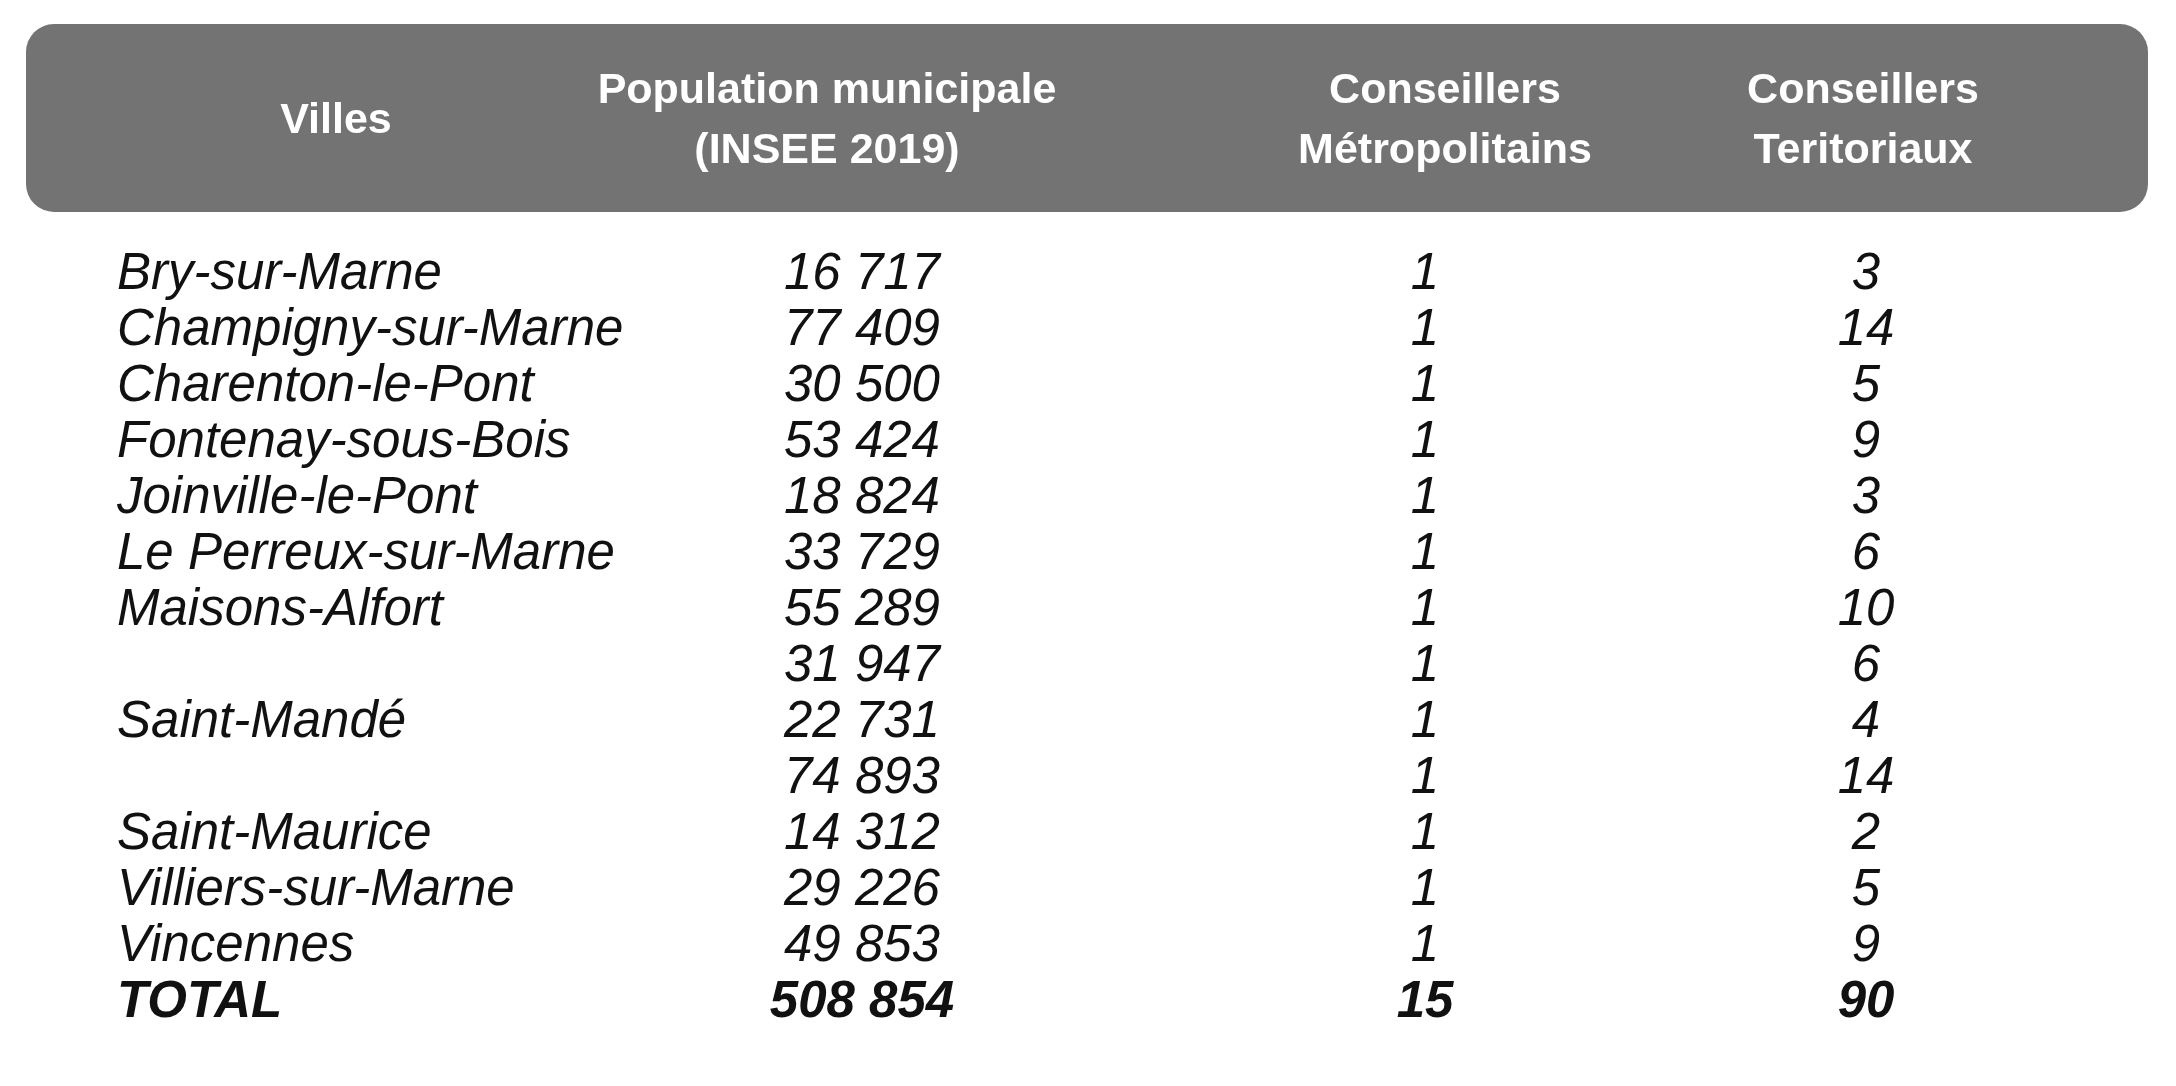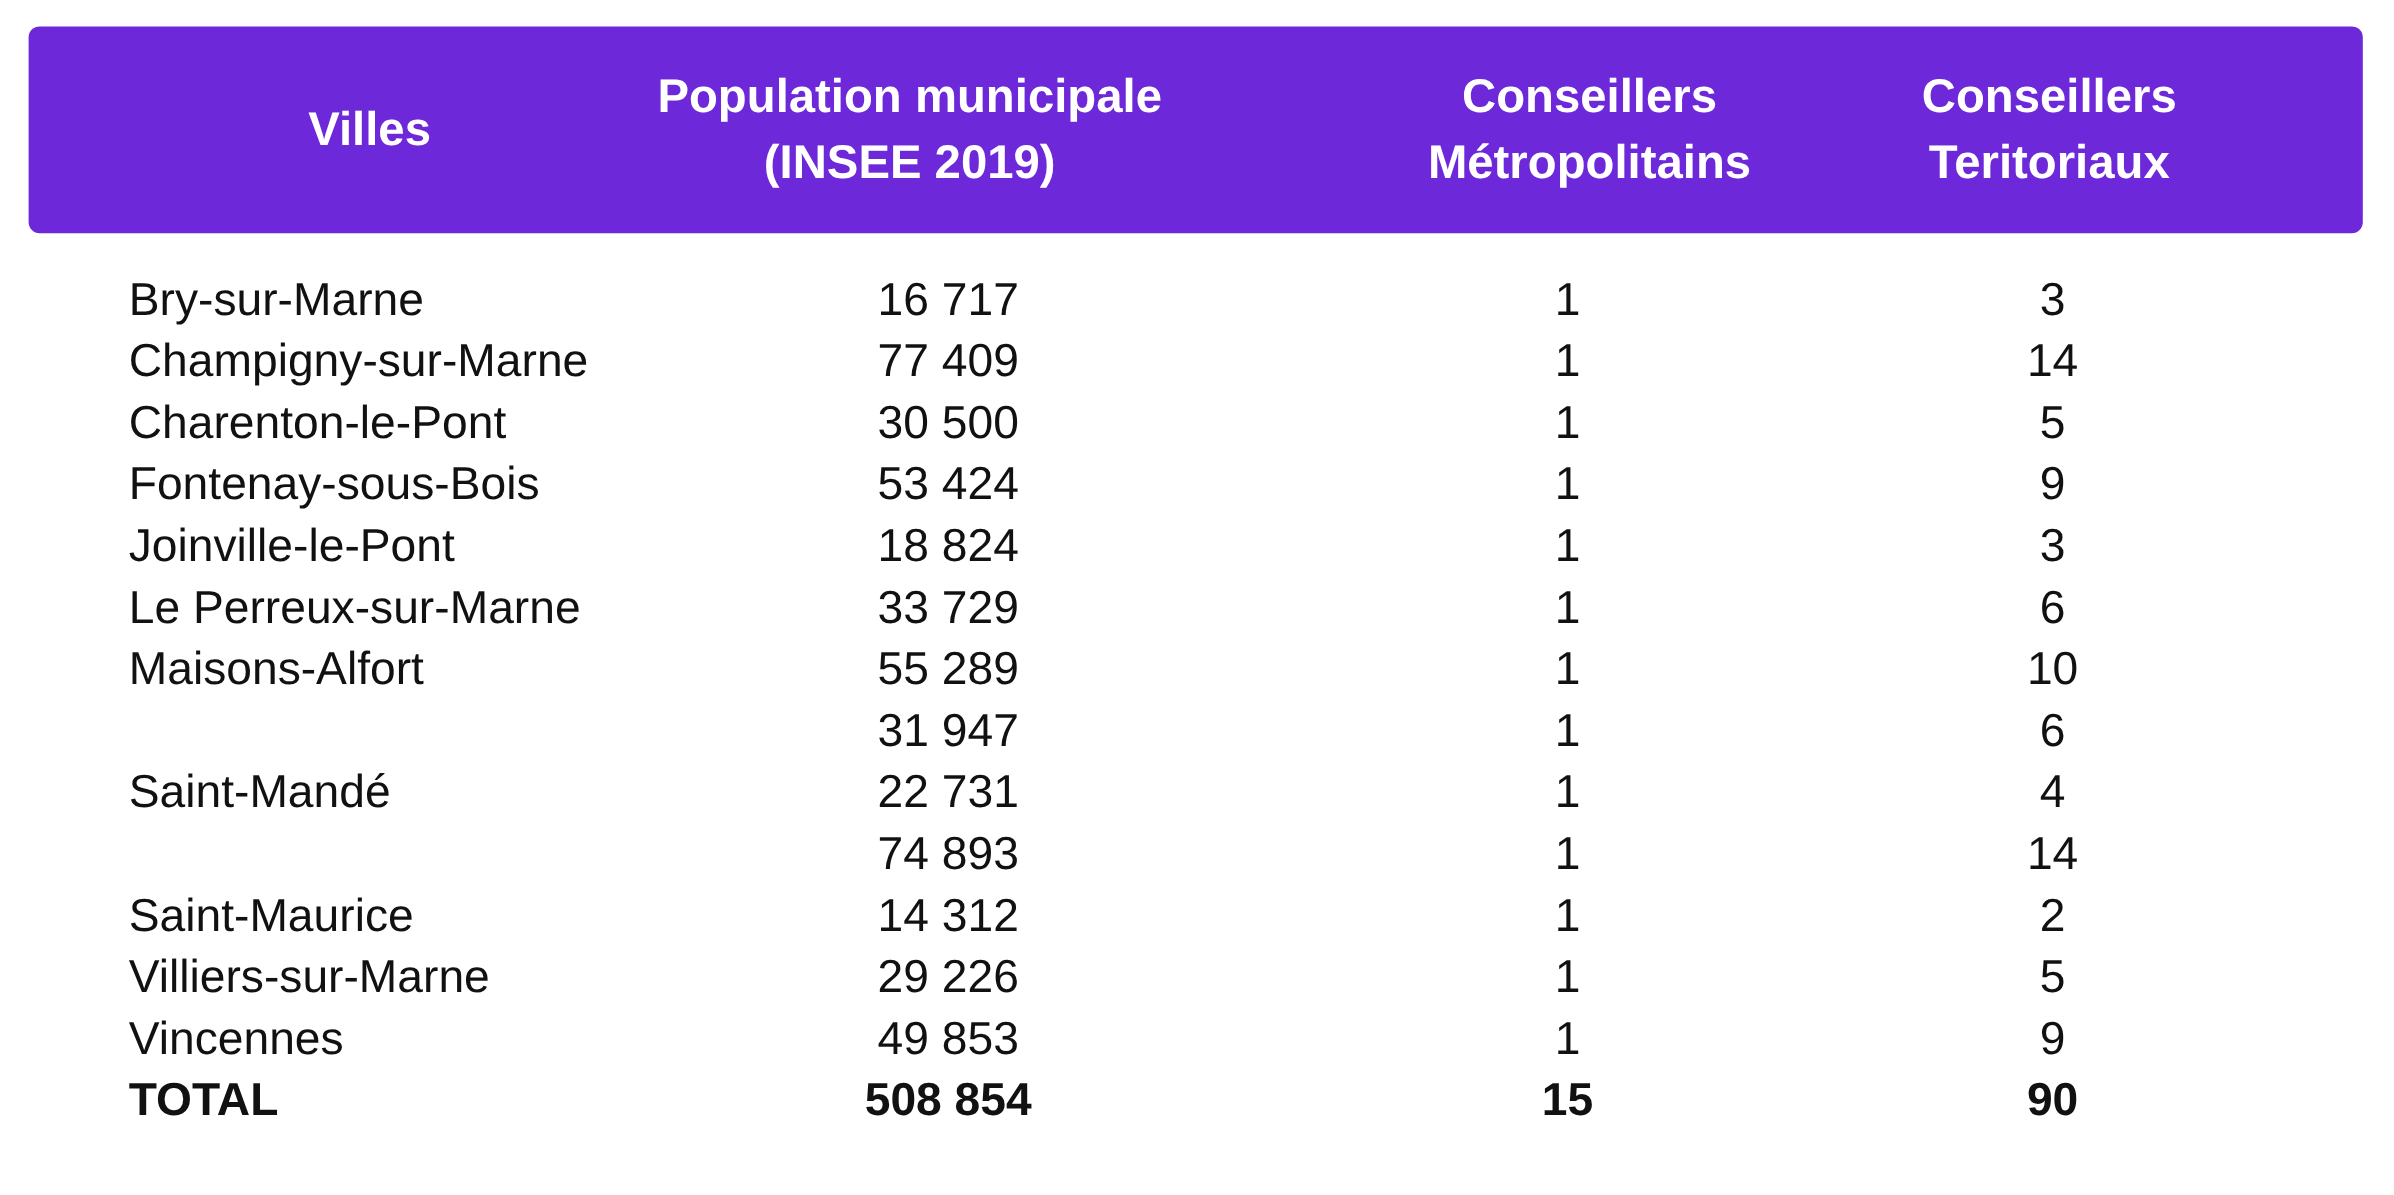--- a/index.html
+++ b/index.html
@@ -14,22 +14,22 @@
     overflow: hidden;
     font-family: "Liberation Sans", "DejaVu Sans", sans-serif;
     color: #111111;
   }
   .header {
     position: absolute;
     left: 26px;
     top: 24px;
     width: 2122px;
     height: 188px;
-    background: #6d28d9;
-    border-radius: 10px;
+    background: #737373;
+    border-radius: 28px;
   }
   .hcell {
     position: absolute;
     top: 0;
     height: 188px;
     display: flex;
     align-items: center;
     justify-content: center;
     text-align: center;
     color: #ffffff;
@@ -45,22 +45,23 @@
 
   .rows {
     position: absolute;
     left: 0;
     top: 244px;
     width: 2176px;
   }
   .row {
     position: relative;
     height: 56px;
-    font-size: 42px;
+    font-size: 51px;
     line-height: 56px;
+    font-style: italic;
   }
   .row .c {
     position: absolute;
     top: 0;
     height: 56px;
     white-space: nowrap;
   }
   .row .c-ville { left: 117px; }
   .row .c-pop   { left: 712px; width: 300px; text-align: center; }
   .row .c-metro { left: 1325px; width: 200px; text-align: center; }

